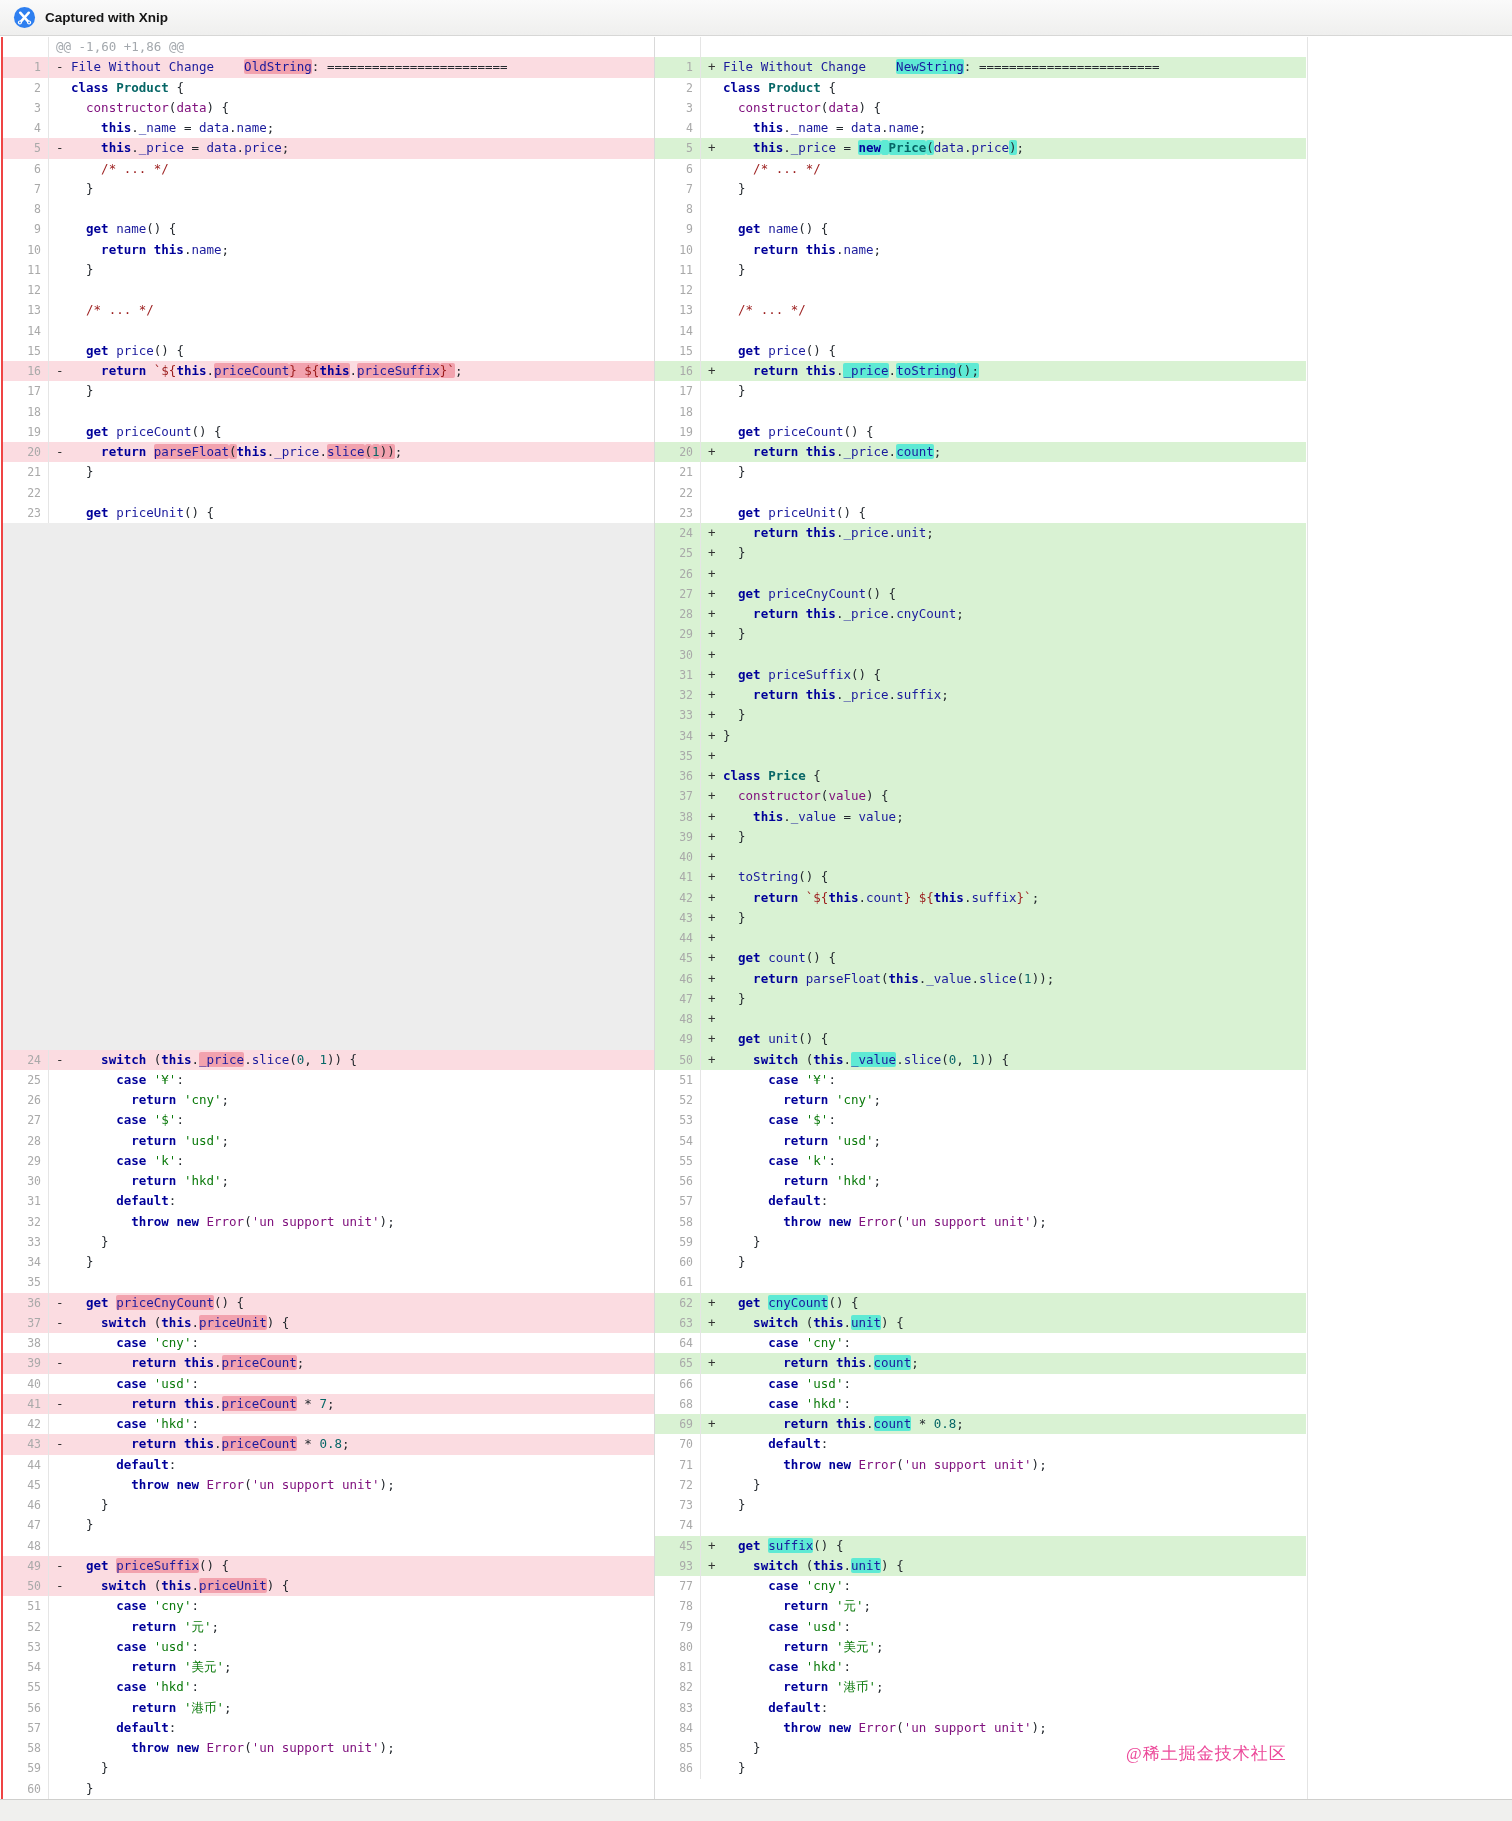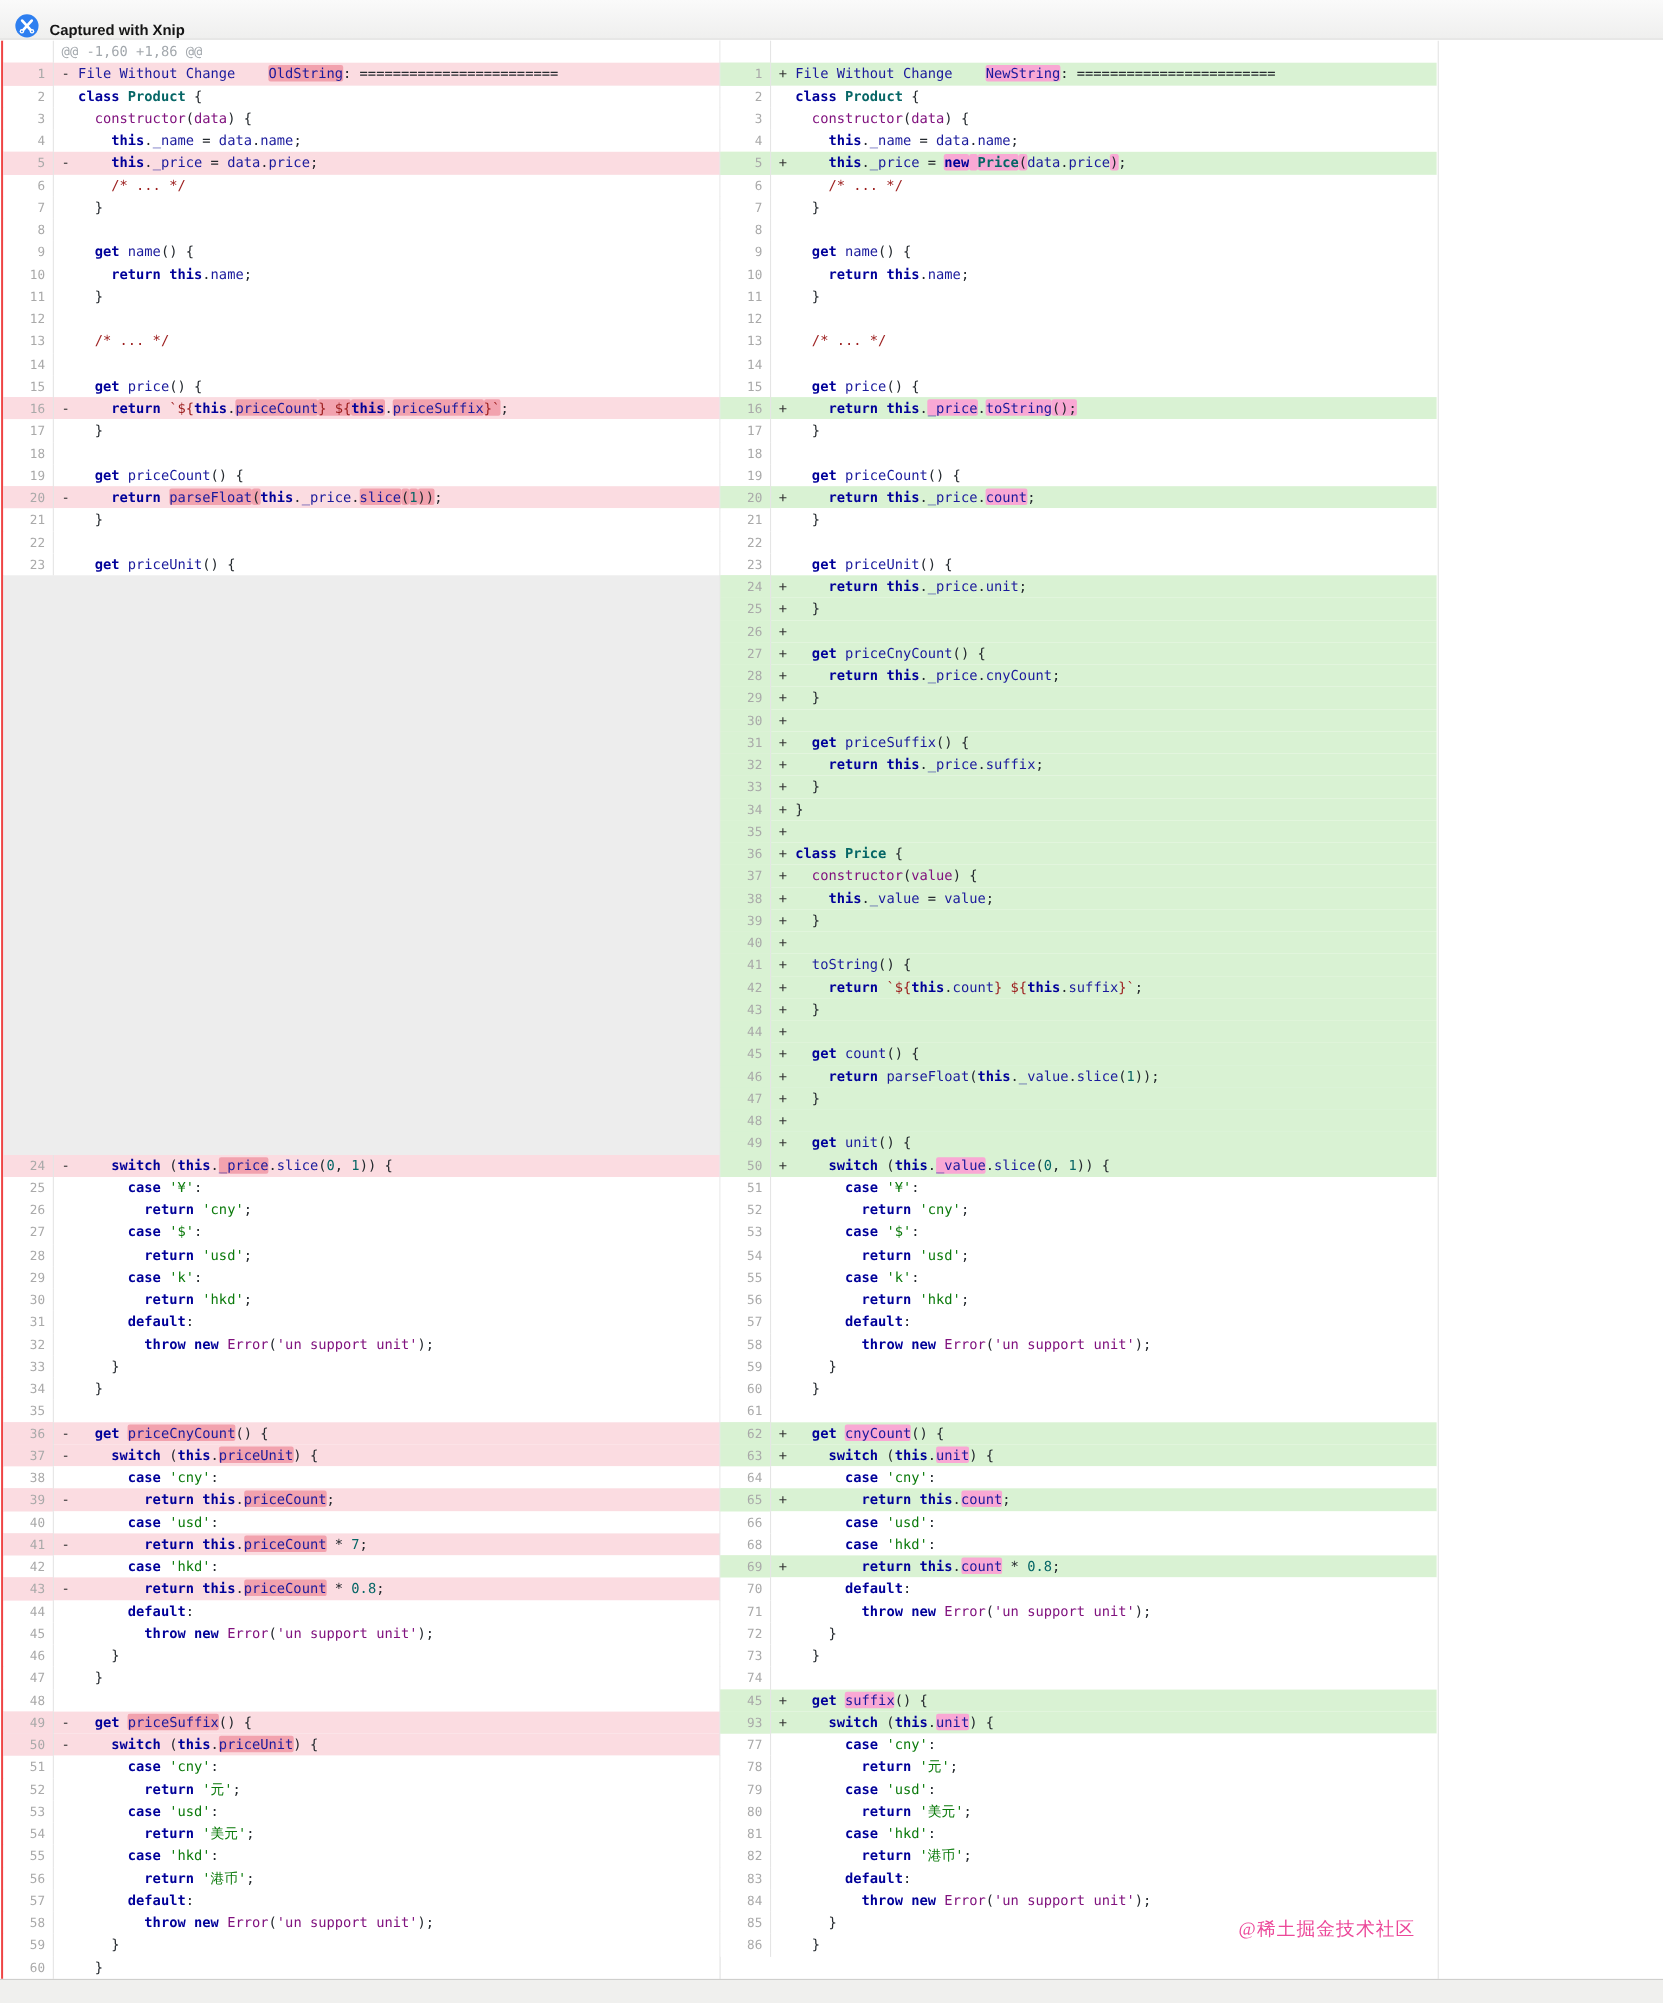--- a/index.html
+++ b/index.html
@@ -5,21 +5,21 @@
   html,body{margin:0;padding:0;}
   body{
     width:1512px;height:1821px;position:relative;overflow:hidden;
     background:#ffffff;font-family:"Liberation Sans",sans-serif;
   }
   
   .topbar{
     position:absolute;top:0;left:0;width:1512px;height:36px;
     background:linear-gradient(#fafafa,#efefee);
     border-bottom:1px solid #d7d7d6;
-    display:flex;align-items:flex-end;gap:9px;padding-left:13px;box-sizing:border-box;
+    display:flex;align-items:center;gap:9px;padding-left:13px;box-sizing:border-box;
   }
   .topbar .logo{width:23px;height:23px;display:block;}
   .topbar .cap{font-size:13.5px;font-weight:700;color:#151515;}
   
   .difftable{
     position:absolute;top:37px;left:1px;width:1304px;display:flex;
     border-left:2px solid #ef4444;border-right:1px solid #e4e4e4;
     background:#fff;
   }
   .pane{width:651px;flex:0 0 651px;}
@@ -34,21 +34,21 @@
     flex:1;overflow:hidden;white-space:pre;padding-left:7px;box-sizing:border-box;
     font-family:"DejaVu Sans Mono","DejaVu Sans",monospace;font-size:12.5px;color:#24292e;
   }
   .mk{display:inline-block;width:15px;color:#333;}
   .row.del{background:#fbdce1;}
   .row.del .gut{background:#fbdce1;}
   .row.add{background:#d9f2d3;}
   .row.add .gut{background:#d9f2d3;}
   .row.hunk .code{color:#a3a8ad;}
   .row.del .hl{background:#f2a2ae;border-radius:2px;}
-  .row.add .hl{background:#f9a8d4;border-radius:2px;}
+  .row.add .hl{background:#5eead4;border-radius:2px;}
   .fill{background:#ededed;width:100%;}
   
   .t-k{color:#000099;font-weight:bold;}
   .t-v{color:#1a1a9c;}
   .t-p{color:#24292e;}
   .t-s{color:#0b7a0b;}
   .t-n{color:#066666;font-weight:bold;}
   .t-f{color:#80127e;}
   .t-c{color:#9b1c1c;}
   .t-m{color:#066666;}

